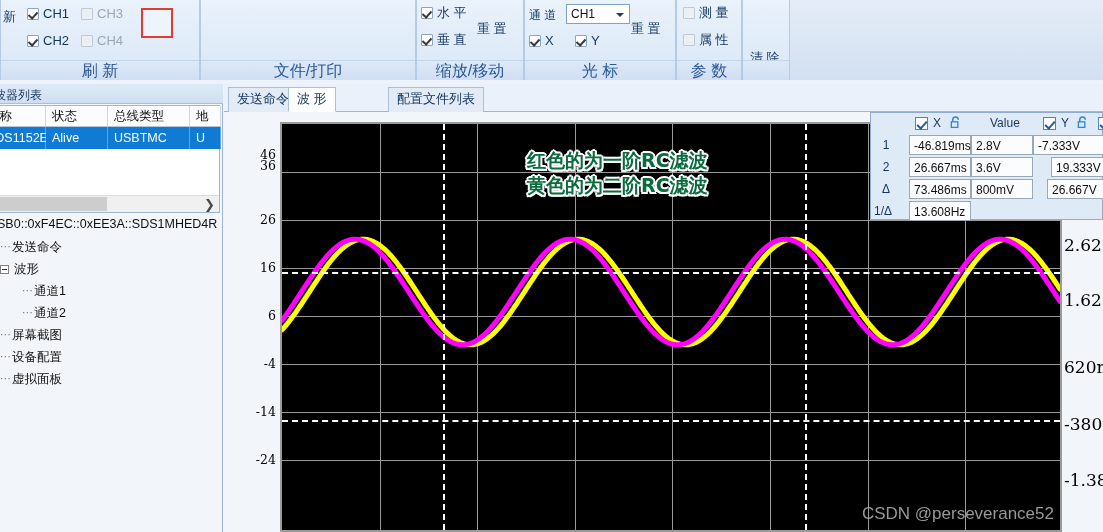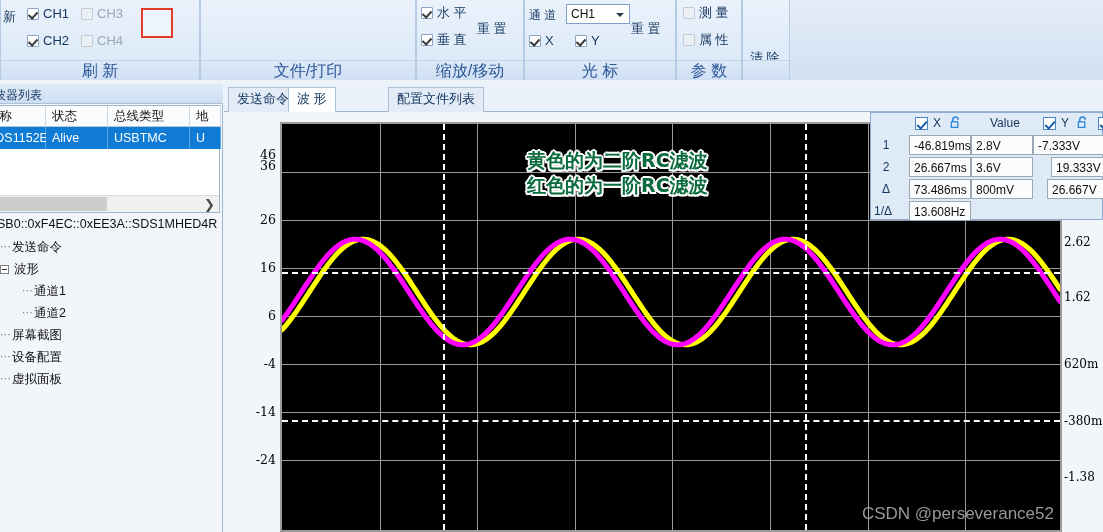--- a/index.html
+++ b/index.html
@@ -77,21 +77,21 @@
   
   #chartarea{position:absolute;left:224px;top:112px;width:879px;height:420px;
     background:#f2f5f9;}
   #plot{position:absolute;left:56px;top:10px;width:782px;height:410px;
     background:#000;border:2px solid #9b9b9b;box-sizing:border-box;overflow:hidden;}
   .gl{position:absolute;background:#9a9a9a;}
   .cur-v{position:absolute;width:0;border-left:2px dashed #ffffff;top:0;height:100%;}
   .cur-h{position:absolute;height:0;border-top:2px dashed #ffffff;left:0;width:100%;}
   .ytick{position:absolute;right:0;font-size:12.5px;color:#000;
     font-family:"DejaVu Serif",serif;text-align:right;}
-  .y2tick{position:absolute;left:0;font-size:12px;color:#000;
+  .y2tick{position:absolute;left:0;font-size:17px;color:#000;
     font-family:"DejaVu Serif",serif;}
   #annot{position:absolute;left:245px;top:24px;text-align:center;
     font-size:19px;font-weight:bold;color:#0a6b3d;line-height:25px;
     font-family:"DejaVu Sans",sans-serif;
     text-shadow:-1.5px -1.5px 0 #fff,1.5px -1.5px 0 #fff,-1.5px 1.5px 0 #fff,
       1.5px 1.5px 0 #fff,0 -2px 0 #fff,0 2px 0 #fff,-2px 0 0 #fff,2px 0 0 #fff;
     white-space:nowrap;}
   #watermark{position:absolute;right:6px;bottom:6px;font-size:17px;
     color:#b9b9b9;opacity:.82;white-space:nowrap;}
   
@@ -272,22 +272,22 @@
       <div class="gl" style="left: 0px; top: 144px; width: 778px; height: 1px;"></div>
       <div class="gl" style="left: 0px; top: 192px; width: 778px; height: 1px;"></div>
       <div class="gl" style="left: 0px; top: 240px; width: 778px; height: 1px;"></div>
       <div class="gl" style="left: 0px; top: 288px; width: 778px; height: 1px;"></div>
       <div class="gl" style="left: 0px; top: 336px; width: 778px; height: 1px;"></div>
       <svg id="wave-svg" width="778" height="406" style="position:absolute;left:0;top:0;">
         <path d="M0 205.8L1 204.8L2 203.6L3 202.5L4 201.3L5 200.1L6 198.8L7 197.6L8 196.3L9 195.0L10 193.6L11 192.3L12 190.9L13 189.5L14 188.1L15 186.6L16 185.2L17 183.7L18 182.2L19 180.8L20 179.3L21 177.7L22 176.2L23 174.7L24 173.2L25 171.6L26 170.1L27 168.5L28 167.0L29 165.5L30 163.9L31 162.4L32 160.8L33 159.3L34 157.8L35 156.3L36 154.8L37 153.3L38 151.8L39 150.4L40 148.9L41 147.5L42 146.1L43 144.7L44 143.3L45 142.0L46 140.6L47 139.3L48 138.0L49 136.8L50 135.5L51 134.3L52 133.2L53 132.0L54 130.9L55 129.8L56 128.8L57 127.8L58 126.8L59 125.8L60 124.9L61 124.1L62 123.2L63 122.4L64 121.7L65 120.9L66 120.3L67 119.6L68 119.0L69 118.5L70 118.0L71 117.5L72 117.1L73 116.7L74 116.3L75 116.0L76 115.8L77 115.6L78 115.4L79 115.3L80 115.2L81 115.2L82 115.2L83 115.3L84 115.4L85 115.5L86 115.7L87 116.0L88 116.3L89 116.6L90 117.0L91 117.4L92 117.9L93 118.4L94 118.9L95 119.5L96 120.1L97 120.8L98 121.5L99 122.3L100 123.1L101 123.9L102 124.7L103 125.6L104 126.6L105 127.6L106 128.6L107 129.6L108 130.7L109 131.8L110 132.9L111 134.1L112 135.3L113 136.5L114 137.8L115 139.1L116 140.4L117 141.7L118 143.0L119 144.4L120 145.8L121 147.2L122 148.6L123 150.1L124 151.5L125 153.0L126 154.5L127 156.0L128 157.5L129 159.0L130 160.5L131 162.1L132 163.6L133 165.1L134 166.7L135 168.2L136 169.8L137 171.3L138 172.9L139 174.4L140 175.9L141 177.4L142 179.0L143 180.5L144 182.0L145 183.4L146 184.9L147 186.4L148 187.8L149 189.2L150 190.6L151 192.0L152 193.4L153 194.7L154 196.0L155 197.3L156 198.6L157 199.8L158 201.1L159 202.2L160 203.4L161 204.5L162 205.6L163 206.7L164 207.7L165 208.7L166 209.7L167 210.6L168 211.5L169 212.4L170 213.2L171 214.0L172 214.7L173 215.4L174 216.1L175 216.7L176 217.3L177 217.8L178 218.3L179 218.7L180 219.1L181 219.5L182 219.8L183 220.1L184 220.3L185 220.5L186 220.6L187 220.7L188 220.8L189 220.8L190 220.8L191 220.7L192 220.5L193 220.4L194 220.1L195 219.9L196 219.6L197 219.2L198 218.8L199 218.4L200 217.9L201 217.4L202 216.8L203 216.2L204 215.5L205 214.9L206 214.1L207 213.3L208 212.5L209 211.7L210 210.8L211 209.9L212 208.9L213 207.9L214 206.9L215 205.8L216 204.8L217 203.6L218 202.5L219 201.3L220 200.1L221 198.8L222 197.6L223 196.3L224 195.0L225 193.6L226 192.3L227 190.9L228 189.5L229 188.1L230 186.6L231 185.2L232 183.7L233 182.2L234 180.8L235 179.3L236 177.7L237 176.2L238 174.7L239 173.2L240 171.6L241 170.1L242 168.5L243 167.0L244 165.5L245 163.9L246 162.4L247 160.8L248 159.3L249 157.8L250 156.3L251 154.8L252 153.3L253 151.8L254 150.4L255 148.9L256 147.5L257 146.1L258 144.7L259 143.3L260 142.0L261 140.6L262 139.3L263 138.0L264 136.8L265 135.5L266 134.3L267 133.2L268 132.0L269 130.9L270 129.8L271 128.8L272 127.8L273 126.8L274 125.8L275 124.9L276 124.1L277 123.2L278 122.4L279 121.7L280 120.9L281 120.3L282 119.6L283 119.0L284 118.5L285 118.0L286 117.5L287 117.1L288 116.7L289 116.3L290 116.0L291 115.8L292 115.6L293 115.4L294 115.3L295 115.2L296 115.2L297 115.2L298 115.3L299 115.4L300 115.5L301 115.7L302 116.0L303 116.3L304 116.6L305 117.0L306 117.4L307 117.9L308 118.4L309 118.9L310 119.5L311 120.1L312 120.8L313 121.5L314 122.3L315 123.1L316 123.9L317 124.7L318 125.6L319 126.6L320 127.6L321 128.6L322 129.6L323 130.7L324 131.8L325 132.9L326 134.1L327 135.3L328 136.5L329 137.8L330 139.1L331 140.4L332 141.7L333 143.0L334 144.4L335 145.8L336 147.2L337 148.6L338 150.1L339 151.5L340 153.0L341 154.5L342 156.0L343 157.5L344 159.0L345 160.5L346 162.1L347 163.6L348 165.1L349 166.7L350 168.2L351 169.8L352 171.3L353 172.9L354 174.4L355 175.9L356 177.4L357 179.0L358 180.5L359 182.0L360 183.4L361 184.9L362 186.4L363 187.8L364 189.2L365 190.6L366 192.0L367 193.4L368 194.7L369 196.0L370 197.3L371 198.6L372 199.8L373 201.1L374 202.2L375 203.4L376 204.5L377 205.6L378 206.7L379 207.7L380 208.7L381 209.7L382 210.6L383 211.5L384 212.4L385 213.2L386 214.0L387 214.7L388 215.4L389 216.1L390 216.7L391 217.3L392 217.8L393 218.3L394 218.7L395 219.1L396 219.5L397 219.8L398 220.1L399 220.3L400 220.5L401 220.6L402 220.7L403 220.8L404 220.8L405 220.8L406 220.7L407 220.5L408 220.4L409 220.1L410 219.9L411 219.6L412 219.2L413 218.8L414 218.4L415 217.9L416 217.4L417 216.8L418 216.2L419 215.5L420 214.9L421 214.1L422 213.3L423 212.5L424 211.7L425 210.8L426 209.9L427 208.9L428 207.9L429 206.9L430 205.8L431 204.8L432 203.6L433 202.5L434 201.3L435 200.1L436 198.8L437 197.6L438 196.3L439 195.0L440 193.6L441 192.3L442 190.9L443 189.5L444 188.1L445 186.6L446 185.2L447 183.7L448 182.2L449 180.8L450 179.3L451 177.7L452 176.2L453 174.7L454 173.2L455 171.6L456 170.1L457 168.5L458 167.0L459 165.5L460 163.9L461 162.4L462 160.8L463 159.3L464 157.8L465 156.3L466 154.8L467 153.3L468 151.8L469 150.4L470 148.9L471 147.5L472 146.1L473 144.7L474 143.3L475 142.0L476 140.6L477 139.3L478 138.0L479 136.8L480 135.5L481 134.3L482 133.2L483 132.0L484 130.9L485 129.8L486 128.8L487 127.8L488 126.8L489 125.8L490 124.9L491 124.1L492 123.2L493 122.4L494 121.7L495 120.9L496 120.3L497 119.6L498 119.0L499 118.5L500 118.0L501 117.5L502 117.1L503 116.7L504 116.3L505 116.0L506 115.8L507 115.6L508 115.4L509 115.3L510 115.2L511 115.2L512 115.2L513 115.3L514 115.4L515 115.5L516 115.7L517 116.0L518 116.3L519 116.6L520 117.0L521 117.4L522 117.9L523 118.4L524 118.9L525 119.5L526 120.1L527 120.8L528 121.5L529 122.3L530 123.1L531 123.9L532 124.7L533 125.6L534 126.6L535 127.6L536 128.6L537 129.6L538 130.7L539 131.8L540 132.9L541 134.1L542 135.3L543 136.5L544 137.8L545 139.1L546 140.4L547 141.7L548 143.0L549 144.4L550 145.8L551 147.2L552 148.6L553 150.1L554 151.5L555 153.0L556 154.5L557 156.0L558 157.5L559 159.0L560 160.5L561 162.1L562 163.6L563 165.1L564 166.7L565 168.2L566 169.8L567 171.3L568 172.9L569 174.4L570 175.9L571 177.4L572 179.0L573 180.5L574 182.0L575 183.4L576 184.9L577 186.4L578 187.8L579 189.2L580 190.6L581 192.0L582 193.4L583 194.7L584 196.0L585 197.3L586 198.6L587 199.8L588 201.1L589 202.2L590 203.4L591 204.5L592 205.6L593 206.7L594 207.7L595 208.7L596 209.7L597 210.6L598 211.5L599 212.4L600 213.2L601 214.0L602 214.7L603 215.4L604 216.1L605 216.7L606 217.3L607 217.8L608 218.3L609 218.7L610 219.1L611 219.5L612 219.8L613 220.1L614 220.3L615 220.5L616 220.6L617 220.7L618 220.8L619 220.8L620 220.8L621 220.7L622 220.5L623 220.4L624 220.1L625 219.9L626 219.6L627 219.2L628 218.8L629 218.4L630 217.9L631 217.4L632 216.8L633 216.2L634 215.5L635 214.9L636 214.1L637 213.3L638 212.5L639 211.7L640 210.8L641 209.9L642 208.9L643 207.9L644 206.9L645 205.8L646 204.8L647 203.6L648 202.5L649 201.3L650 200.1L651 198.8L652 197.6L653 196.3L654 195.0L655 193.6L656 192.3L657 190.9L658 189.5L659 188.1L660 186.6L661 185.2L662 183.7L663 182.2L664 180.8L665 179.3L666 177.7L667 176.2L668 174.7L669 173.2L670 171.6L671 170.1L672 168.5L673 167.0L674 165.5L675 163.9L676 162.4L677 160.8L678 159.3L679 157.8L680 156.3L681 154.8L682 153.3L683 151.8L684 150.4L685 148.9L686 147.5L687 146.1L688 144.7L689 143.3L690 142.0L691 140.6L692 139.3L693 138.0L694 136.8L695 135.5L696 134.3L697 133.2L698 132.0L699 130.9L700 129.8L701 128.8L702 127.8L703 126.8L704 125.8L705 124.9L706 124.1L707 123.2L708 122.4L709 121.7L710 120.9L711 120.3L712 119.6L713 119.0L714 118.5L715 118.0L716 117.5L717 117.1L718 116.7L719 116.3L720 116.0L721 115.8L722 115.6L723 115.4L724 115.3L725 115.2L726 115.2L727 115.2L728 115.3L729 115.4L730 115.5L731 115.7L732 116.0L733 116.3L734 116.6L735 117.0L736 117.4L737 117.9L738 118.4L739 118.9L740 119.5L741 120.1L742 120.8L743 121.5L744 122.3L745 123.1L746 123.9L747 124.7L748 125.6L749 126.6L750 127.6L751 128.6L752 129.6L753 130.7L754 131.8L755 132.9L756 134.1L757 135.3L758 136.5L759 137.8L760 139.1L761 140.4L762 141.7L763 143.0L764 144.4L765 145.8L766 147.2L767 148.6L768 150.1L769 151.5L770 153.0L771 154.5L772 156.0L773 157.5L774 159.0L775 160.5L776 162.1L777 163.6L778 165.1" fill="none" stroke="#ffff00" stroke-width="5" stroke-linecap="round"></path>
         <path d="M0 196.3L1 195.0L2 193.6L3 192.3L4 190.9L5 189.5L6 188.1L7 186.6L8 185.2L9 183.7L10 182.2L11 180.8L12 179.3L13 177.7L14 176.2L15 174.7L16 173.2L17 171.6L18 170.1L19 168.5L20 167.0L21 165.5L22 163.9L23 162.4L24 160.8L25 159.3L26 157.8L27 156.3L28 154.8L29 153.3L30 151.8L31 150.4L32 148.9L33 147.5L34 146.1L35 144.7L36 143.3L37 142.0L38 140.6L39 139.3L40 138.0L41 136.8L42 135.5L43 134.3L44 133.2L45 132.0L46 130.9L47 129.8L48 128.8L49 127.8L50 126.8L51 125.8L52 124.9L53 124.1L54 123.2L55 122.4L56 121.7L57 120.9L58 120.3L59 119.6L60 119.0L61 118.5L62 118.0L63 117.5L64 117.1L65 116.7L66 116.3L67 116.0L68 115.8L69 115.6L70 115.4L71 115.3L72 115.2L73 115.2L74 115.2L75 115.3L76 115.4L77 115.5L78 115.7L79 116.0L80 116.3L81 116.6L82 117.0L83 117.4L84 117.9L85 118.4L86 118.9L87 119.5L88 120.1L89 120.8L90 121.5L91 122.3L92 123.1L93 123.9L94 124.7L95 125.6L96 126.6L97 127.6L98 128.6L99 129.6L100 130.7L101 131.8L102 132.9L103 134.1L104 135.3L105 136.5L106 137.8L107 139.1L108 140.4L109 141.7L110 143.0L111 144.4L112 145.8L113 147.2L114 148.6L115 150.1L116 151.5L117 153.0L118 154.5L119 156.0L120 157.5L121 159.0L122 160.5L123 162.1L124 163.6L125 165.1L126 166.7L127 168.2L128 169.8L129 171.3L130 172.9L131 174.4L132 175.9L133 177.4L134 179.0L135 180.5L136 182.0L137 183.4L138 184.9L139 186.4L140 187.8L141 189.2L142 190.6L143 192.0L144 193.4L145 194.7L146 196.0L147 197.3L148 198.6L149 199.8L150 201.1L151 202.2L152 203.4L153 204.5L154 205.6L155 206.7L156 207.7L157 208.7L158 209.7L159 210.6L160 211.5L161 212.4L162 213.2L163 214.0L164 214.7L165 215.4L166 216.1L167 216.7L168 217.3L169 217.8L170 218.3L171 218.7L172 219.1L173 219.5L174 219.8L175 220.1L176 220.3L177 220.5L178 220.6L179 220.7L180 220.8L181 220.8L182 220.8L183 220.7L184 220.5L185 220.4L186 220.1L187 219.9L188 219.6L189 219.2L190 218.8L191 218.4L192 217.9L193 217.4L194 216.8L195 216.2L196 215.5L197 214.9L198 214.1L199 213.3L200 212.5L201 211.7L202 210.8L203 209.9L204 208.9L205 207.9L206 206.9L207 205.8L208 204.8L209 203.6L210 202.5L211 201.3L212 200.1L213 198.8L214 197.6L215 196.3L216 195.0L217 193.6L218 192.3L219 190.9L220 189.5L221 188.1L222 186.6L223 185.2L224 183.7L225 182.2L226 180.8L227 179.3L228 177.7L229 176.2L230 174.7L231 173.2L232 171.6L233 170.1L234 168.5L235 167.0L236 165.5L237 163.9L238 162.4L239 160.8L240 159.3L241 157.8L242 156.3L243 154.8L244 153.3L245 151.8L246 150.4L247 148.9L248 147.5L249 146.1L250 144.7L251 143.3L252 142.0L253 140.6L254 139.3L255 138.0L256 136.8L257 135.5L258 134.3L259 133.2L260 132.0L261 130.9L262 129.8L263 128.8L264 127.8L265 126.8L266 125.8L267 124.9L268 124.1L269 123.2L270 122.4L271 121.7L272 120.9L273 120.3L274 119.6L275 119.0L276 118.5L277 118.0L278 117.5L279 117.1L280 116.7L281 116.3L282 116.0L283 115.8L284 115.6L285 115.4L286 115.3L287 115.2L288 115.2L289 115.2L290 115.3L291 115.4L292 115.5L293 115.7L294 116.0L295 116.3L296 116.6L297 117.0L298 117.4L299 117.9L300 118.4L301 118.9L302 119.5L303 120.1L304 120.8L305 121.5L306 122.3L307 123.1L308 123.9L309 124.7L310 125.6L311 126.6L312 127.6L313 128.6L314 129.6L315 130.7L316 131.8L317 132.9L318 134.1L319 135.3L320 136.5L321 137.8L322 139.1L323 140.4L324 141.7L325 143.0L326 144.4L327 145.8L328 147.2L329 148.6L330 150.1L331 151.5L332 153.0L333 154.5L334 156.0L335 157.5L336 159.0L337 160.5L338 162.1L339 163.6L340 165.1L341 166.7L342 168.2L343 169.8L344 171.3L345 172.9L346 174.4L347 175.9L348 177.4L349 179.0L350 180.5L351 182.0L352 183.4L353 184.9L354 186.4L355 187.8L356 189.2L357 190.6L358 192.0L359 193.4L360 194.7L361 196.0L362 197.3L363 198.6L364 199.8L365 201.1L366 202.2L367 203.4L368 204.5L369 205.6L370 206.7L371 207.7L372 208.7L373 209.7L374 210.6L375 211.5L376 212.4L377 213.2L378 214.0L379 214.7L380 215.4L381 216.1L382 216.7L383 217.3L384 217.8L385 218.3L386 218.7L387 219.1L388 219.5L389 219.8L390 220.1L391 220.3L392 220.5L393 220.6L394 220.7L395 220.8L396 220.8L397 220.8L398 220.7L399 220.5L400 220.4L401 220.1L402 219.9L403 219.6L404 219.2L405 218.8L406 218.4L407 217.9L408 217.4L409 216.8L410 216.2L411 215.5L412 214.9L413 214.1L414 213.3L415 212.5L416 211.7L417 210.8L418 209.9L419 208.9L420 207.9L421 206.9L422 205.8L423 204.8L424 203.6L425 202.5L426 201.3L427 200.1L428 198.8L429 197.6L430 196.3L431 195.0L432 193.6L433 192.3L434 190.9L435 189.5L436 188.1L437 186.6L438 185.2L439 183.7L440 182.2L441 180.8L442 179.3L443 177.7L444 176.2L445 174.7L446 173.2L447 171.6L448 170.1L449 168.5L450 167.0L451 165.5L452 163.9L453 162.4L454 160.8L455 159.3L456 157.8L457 156.3L458 154.8L459 153.3L460 151.8L461 150.4L462 148.9L463 147.5L464 146.1L465 144.7L466 143.3L467 142.0L468 140.6L469 139.3L470 138.0L471 136.8L472 135.5L473 134.3L474 133.2L475 132.0L476 130.9L477 129.8L478 128.8L479 127.8L480 126.8L481 125.8L482 124.9L483 124.1L484 123.2L485 122.4L486 121.7L487 120.9L488 120.3L489 119.6L490 119.0L491 118.5L492 118.0L493 117.5L494 117.1L495 116.7L496 116.3L497 116.0L498 115.8L499 115.6L500 115.4L501 115.3L502 115.2L503 115.2L504 115.2L505 115.3L506 115.4L507 115.5L508 115.7L509 116.0L510 116.3L511 116.6L512 117.0L513 117.4L514 117.9L515 118.4L516 118.9L517 119.5L518 120.1L519 120.8L520 121.5L521 122.3L522 123.1L523 123.9L524 124.7L525 125.6L526 126.6L527 127.6L528 128.6L529 129.6L530 130.7L531 131.8L532 132.9L533 134.1L534 135.3L535 136.5L536 137.8L537 139.1L538 140.4L539 141.7L540 143.0L541 144.4L542 145.8L543 147.2L544 148.6L545 150.1L546 151.5L547 153.0L548 154.5L549 156.0L550 157.5L551 159.0L552 160.5L553 162.1L554 163.6L555 165.1L556 166.7L557 168.2L558 169.8L559 171.3L560 172.9L561 174.4L562 175.9L563 177.4L564 179.0L565 180.5L566 182.0L567 183.4L568 184.9L569 186.4L570 187.8L571 189.2L572 190.6L573 192.0L574 193.4L575 194.7L576 196.0L577 197.3L578 198.6L579 199.8L580 201.1L581 202.2L582 203.4L583 204.5L584 205.6L585 206.7L586 207.7L587 208.7L588 209.7L589 210.6L590 211.5L591 212.4L592 213.2L593 214.0L594 214.7L595 215.4L596 216.1L597 216.7L598 217.3L599 217.8L600 218.3L601 218.7L602 219.1L603 219.5L604 219.8L605 220.1L606 220.3L607 220.5L608 220.6L609 220.7L610 220.8L611 220.8L612 220.8L613 220.7L614 220.5L615 220.4L616 220.1L617 219.9L618 219.6L619 219.2L620 218.8L621 218.4L622 217.9L623 217.4L624 216.8L625 216.2L626 215.5L627 214.9L628 214.1L629 213.3L630 212.5L631 211.7L632 210.8L633 209.9L634 208.9L635 207.9L636 206.9L637 205.8L638 204.8L639 203.6L640 202.5L641 201.3L642 200.1L643 198.8L644 197.6L645 196.3L646 195.0L647 193.6L648 192.3L649 190.9L650 189.5L651 188.1L652 186.6L653 185.2L654 183.7L655 182.2L656 180.8L657 179.3L658 177.7L659 176.2L660 174.7L661 173.2L662 171.6L663 170.1L664 168.5L665 167.0L666 165.5L667 163.9L668 162.4L669 160.8L670 159.3L671 157.8L672 156.3L673 154.8L674 153.3L675 151.8L676 150.4L677 148.9L678 147.5L679 146.1L680 144.7L681 143.3L682 142.0L683 140.6L684 139.3L685 138.0L686 136.8L687 135.5L688 134.3L689 133.2L690 132.0L691 130.9L692 129.8L693 128.8L694 127.8L695 126.8L696 125.8L697 124.9L698 124.1L699 123.2L700 122.4L701 121.7L702 120.9L703 120.3L704 119.6L705 119.0L706 118.5L707 118.0L708 117.5L709 117.1L710 116.7L711 116.3L712 116.0L713 115.8L714 115.6L715 115.4L716 115.3L717 115.2L718 115.2L719 115.2L720 115.3L721 115.4L722 115.5L723 115.7L724 116.0L725 116.3L726 116.6L727 117.0L728 117.4L729 117.9L730 118.4L731 118.9L732 119.5L733 120.1L734 120.8L735 121.5L736 122.3L737 123.1L738 123.9L739 124.7L740 125.6L741 126.6L742 127.6L743 128.6L744 129.6L745 130.7L746 131.8L747 132.9L748 134.1L749 135.3L750 136.5L751 137.8L752 139.1L753 140.4L754 141.7L755 143.0L756 144.4L757 145.8L758 147.2L759 148.6L760 150.1L761 151.5L762 153.0L763 154.5L764 156.0L765 157.5L766 159.0L767 160.5L768 162.1L769 163.6L770 165.1L771 166.7L772 168.2L773 169.8L774 171.3L775 172.9L776 174.4L777 175.9L778 177.4" fill="none" stroke="#ff00ff" stroke-width="5" stroke-linecap="round"></path>
       </svg>
     <div id="annot">
+      <div>红色的为一阶RC滤波</div>
       <div>黄色的为二阶RC滤波</div>
-      <div>红色的为一阶RC滤波</div>
     </div>
     <div id="watermark">CSDN @perseverance52</div>
   <div class="cur-v" style="left: 161px;"></div>
       <div class="cur-v" style="left: 523px;"></div>
       <div class="cur-h" style="top: 148px;"></div>
       <div class="cur-h" style="top: 296px;"></div>
     </div>
 </div>
 
 <div id="mpanel">

